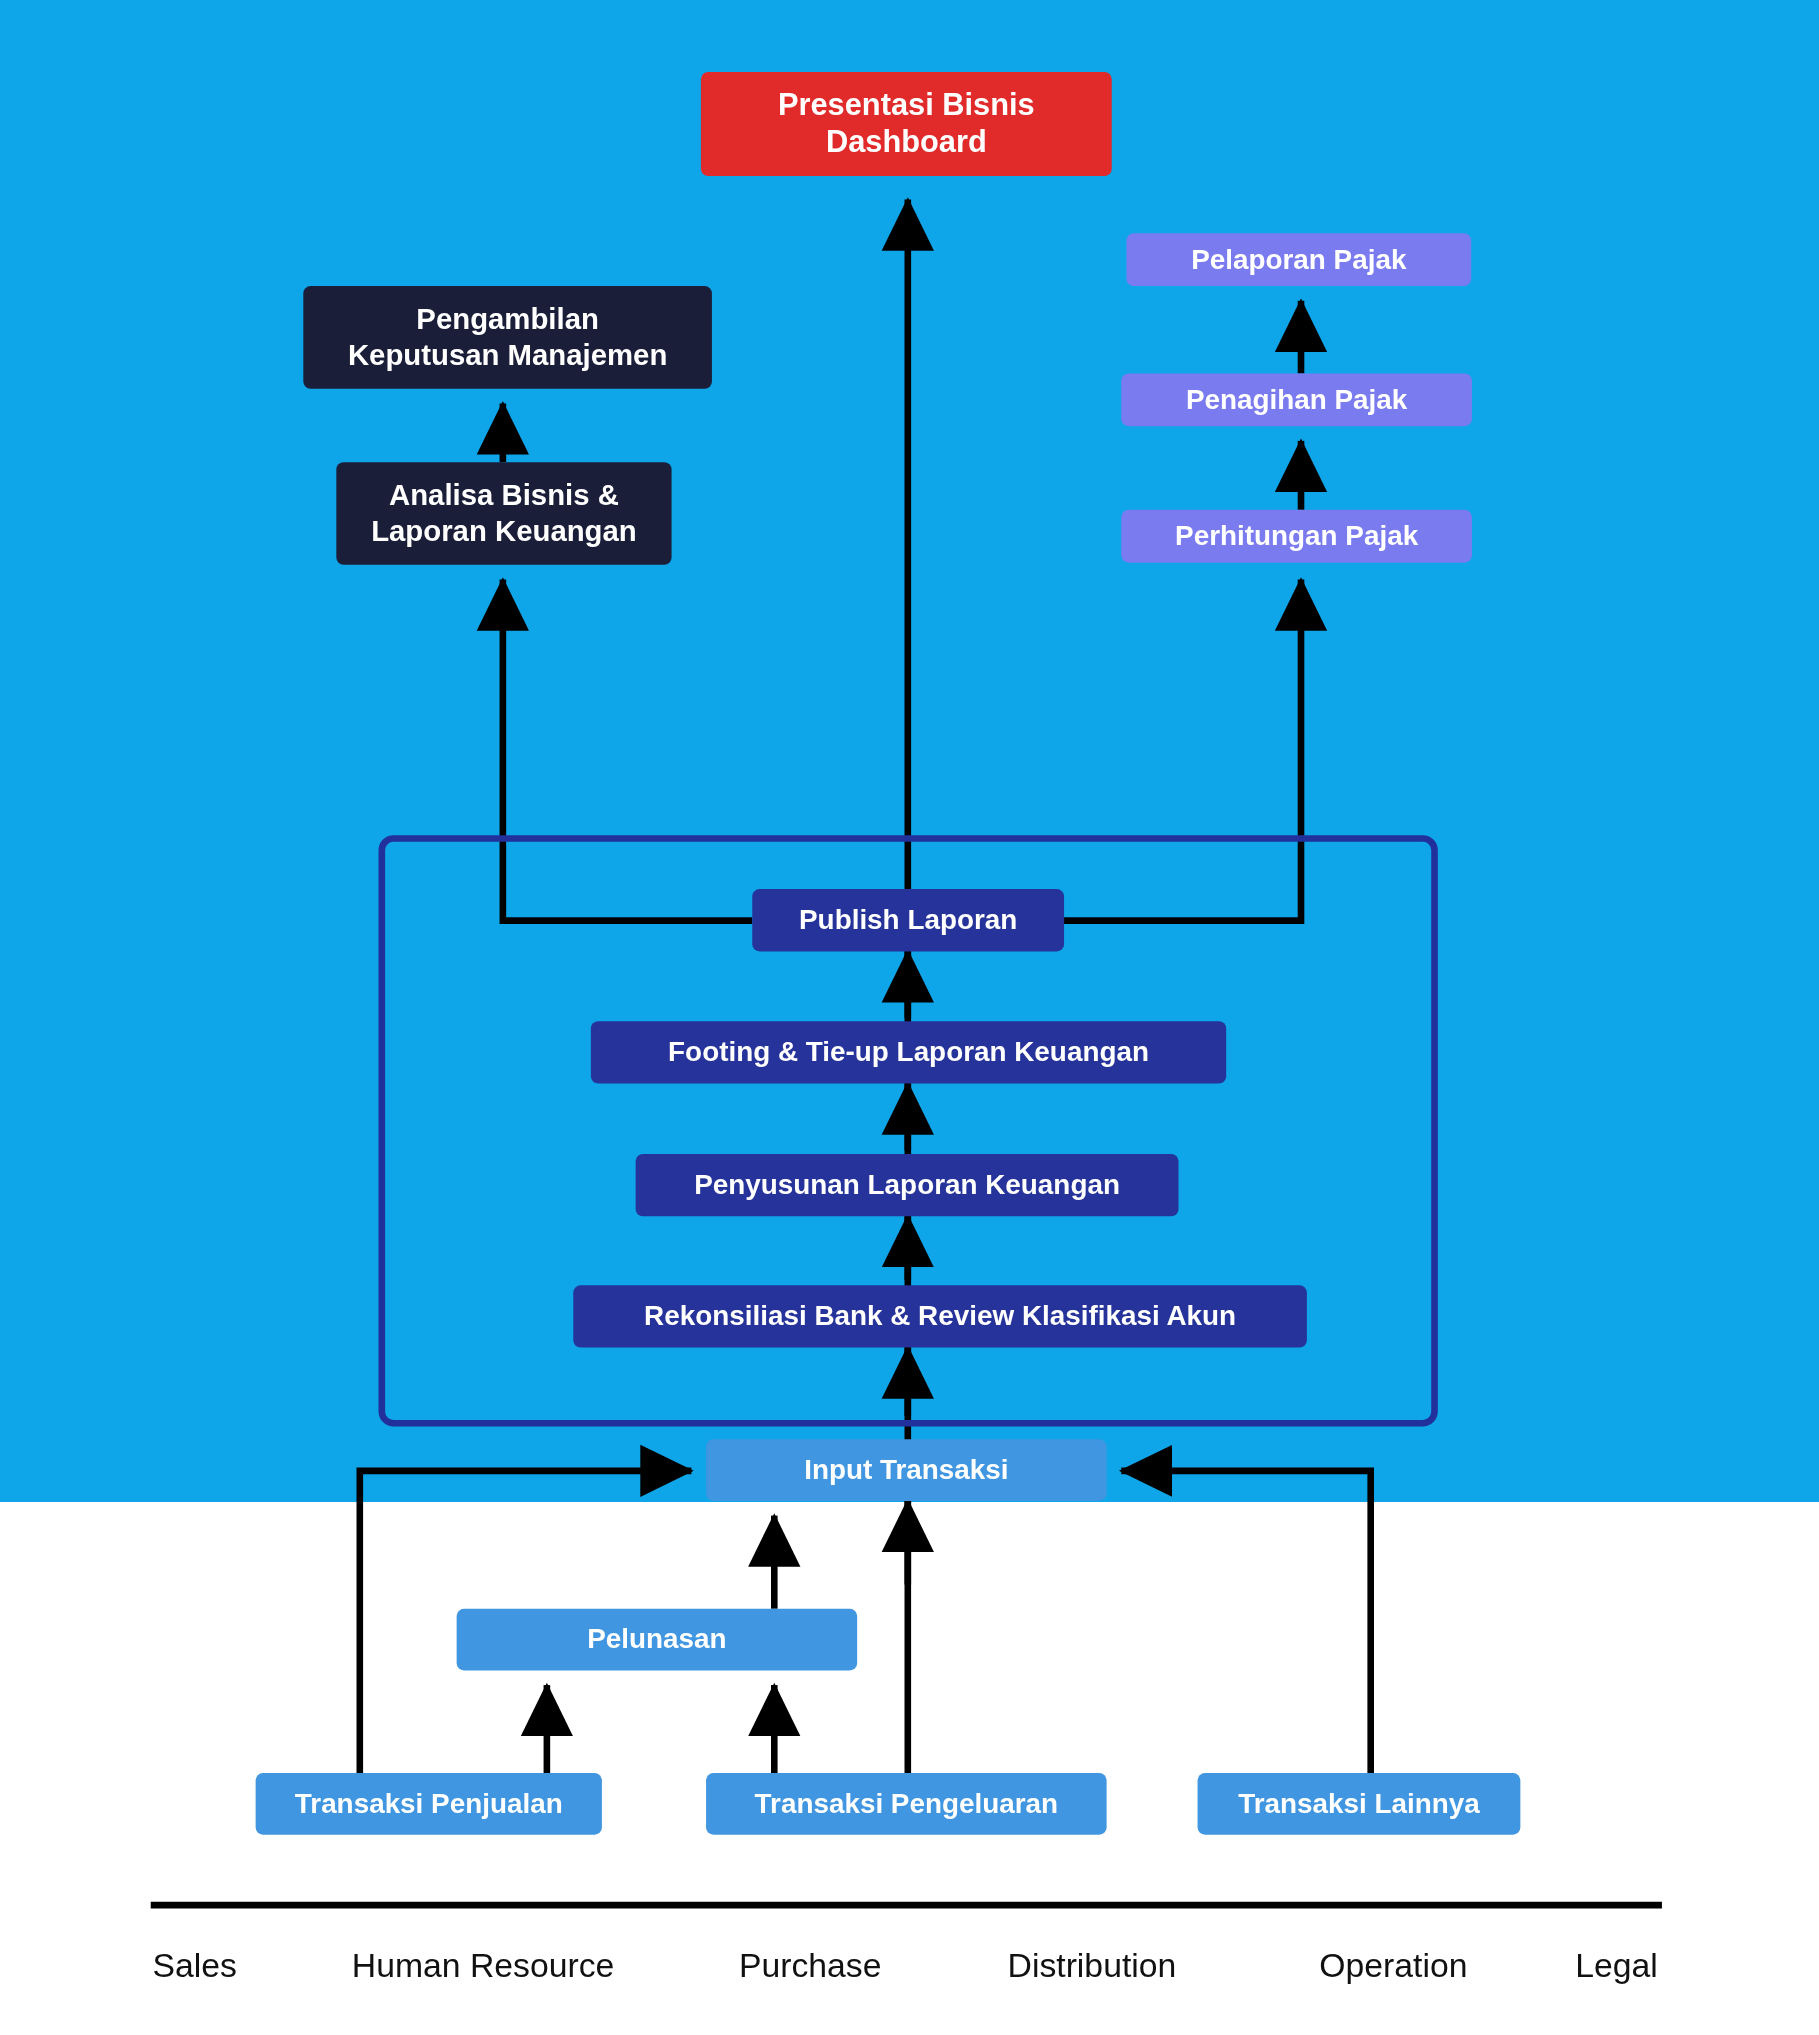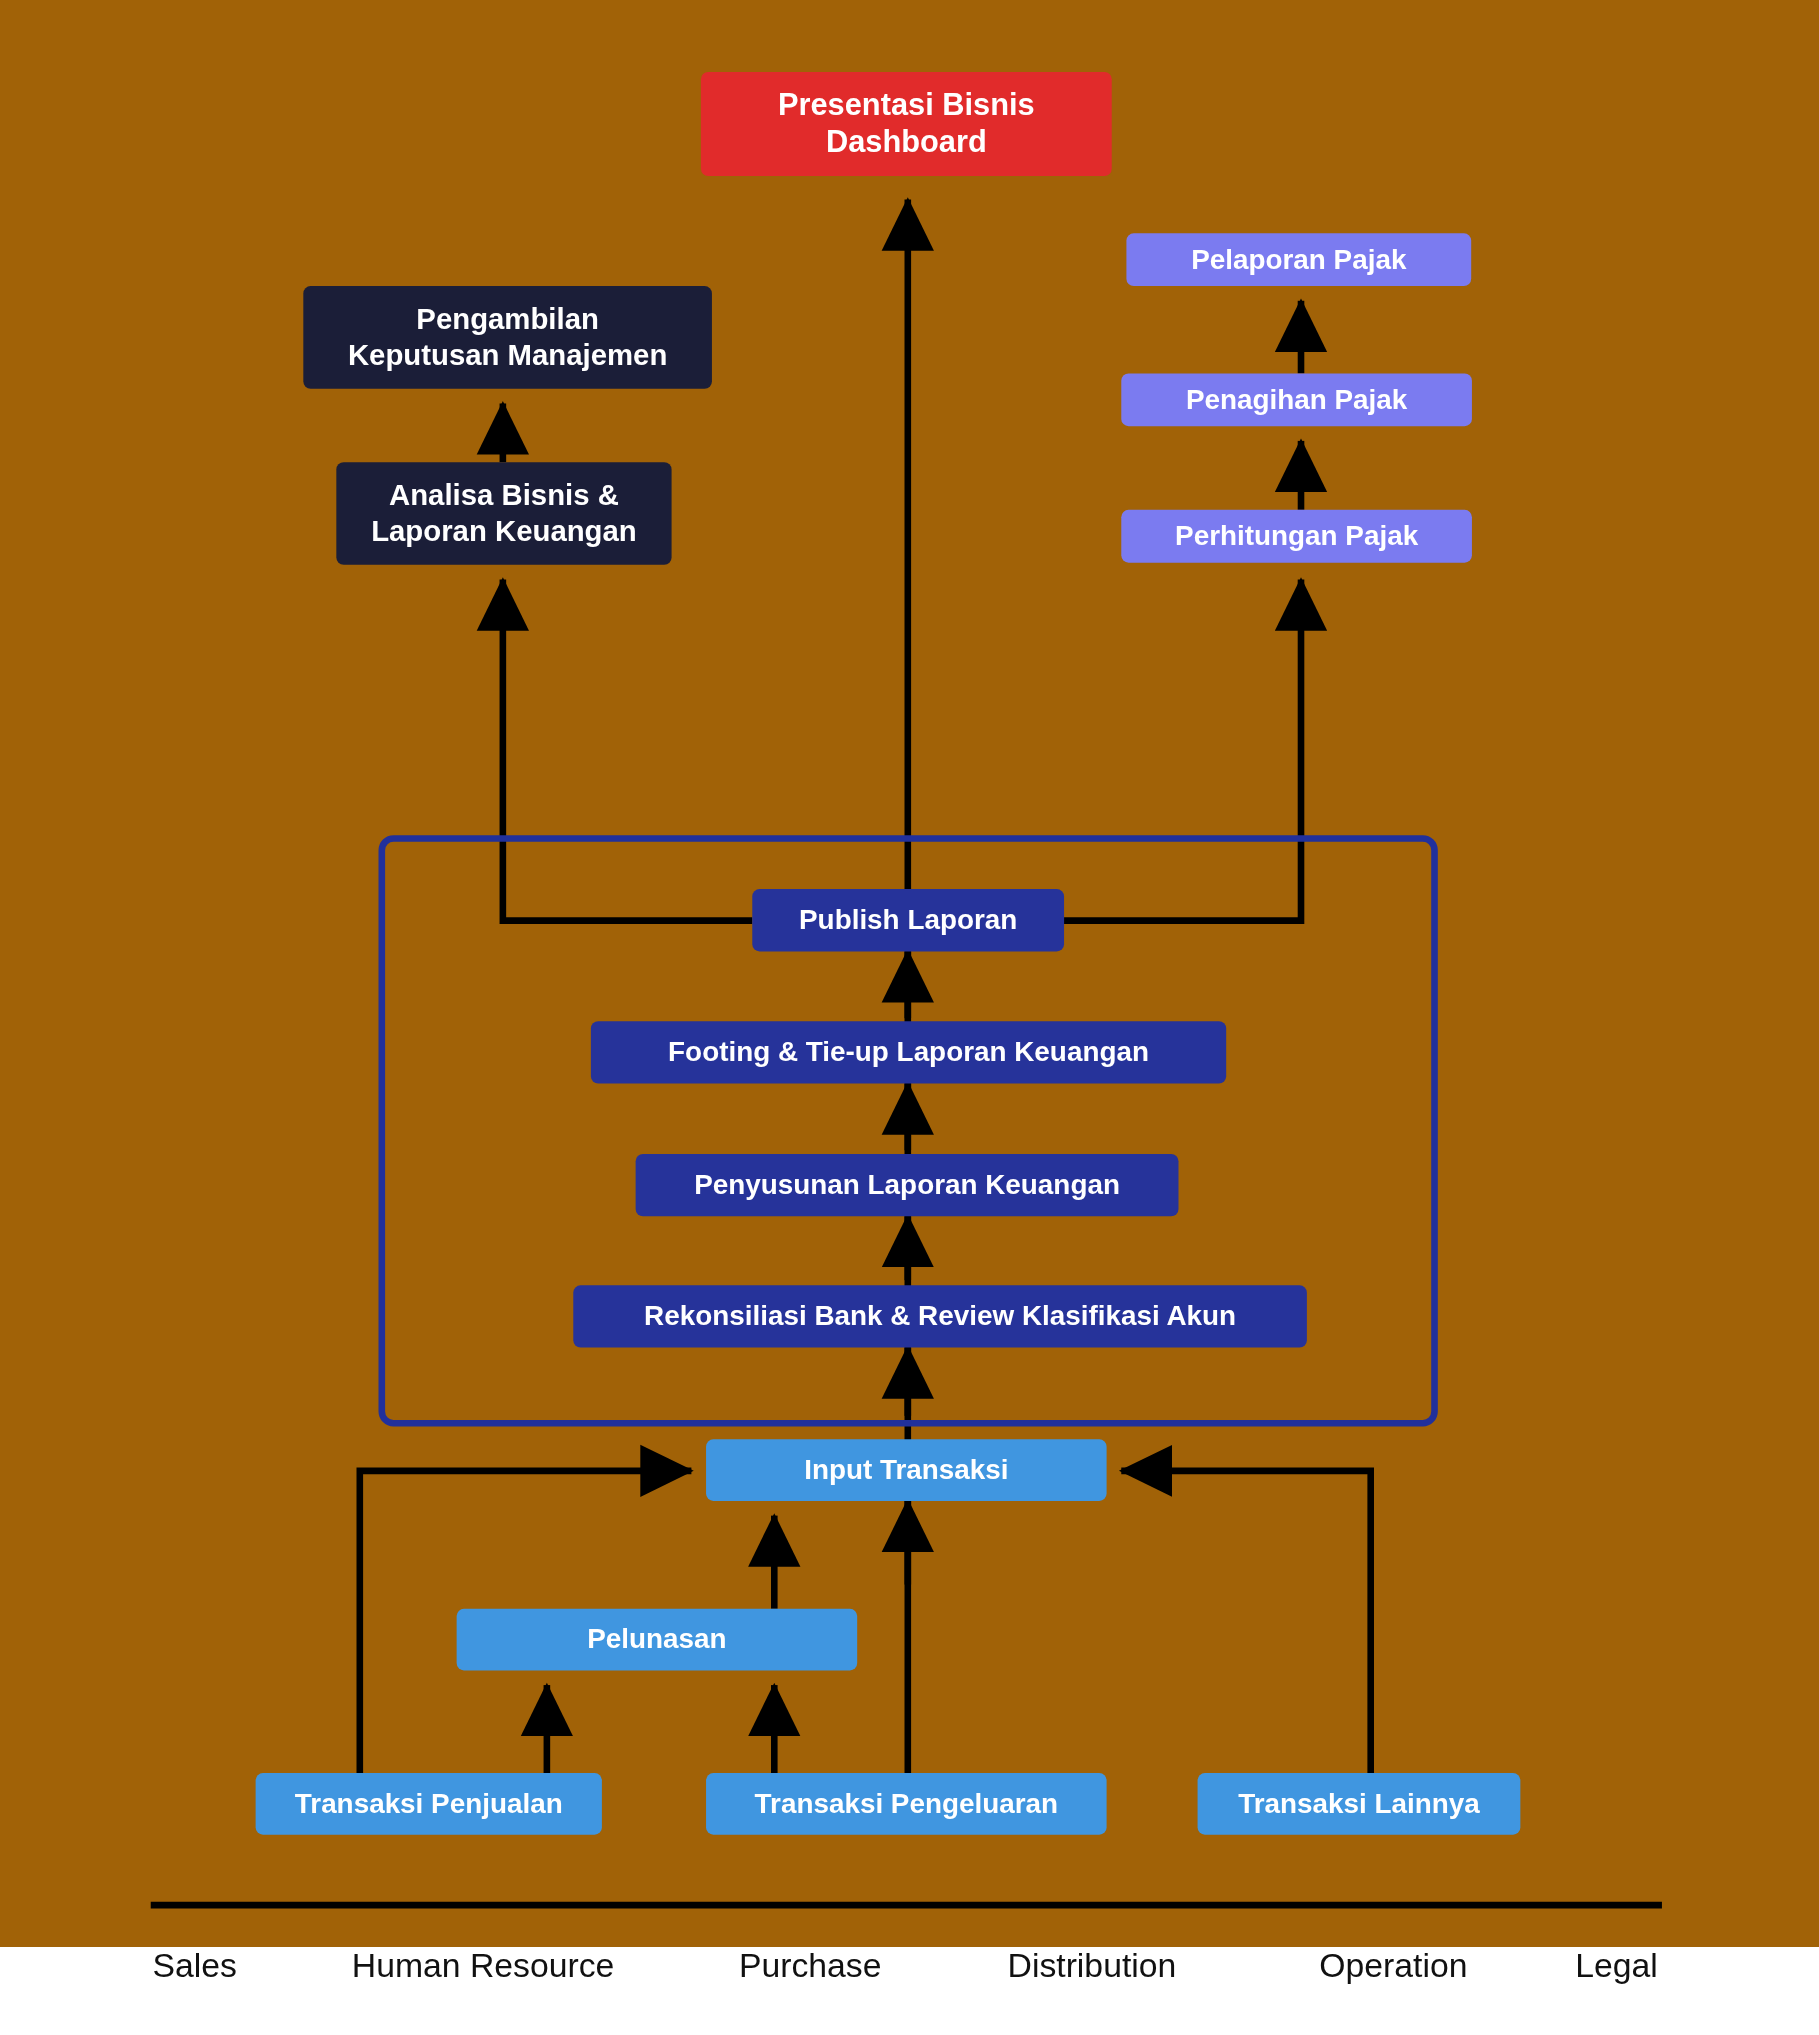--- a/index.html
+++ b/index.html
@@ -1,17 +1,17 @@
 <!DOCTYPE html>
 <html style="font-size:11.7px"><head>
 <meta charset="utf-8">
 <style>
   html,body{margin:0;padding:0;background:#ffffff;}
   body{width:1820px;height:2035px;font-family:"Liberation Sans",sans-serif;overflow:hidden;}
-  #stage{position:relative;width:1820px;height:1947px;background:#a16207;}
+  #stage{position:relative;width:1820px;height:1502px;background:#0ea5e9;}
   svg.flow{position:absolute;left:0;top:0;width:1820px;height:2035px;}
   .nodeLabel{
     font-family:"Liberation Sans",sans-serif;
     font-weight:bold;
     fill:#ffffff;
     text-anchor:middle;
     dominant-baseline:middle;
   }
   .deptLabel{
     font-family:"Liberation Sans",sans-serif;

